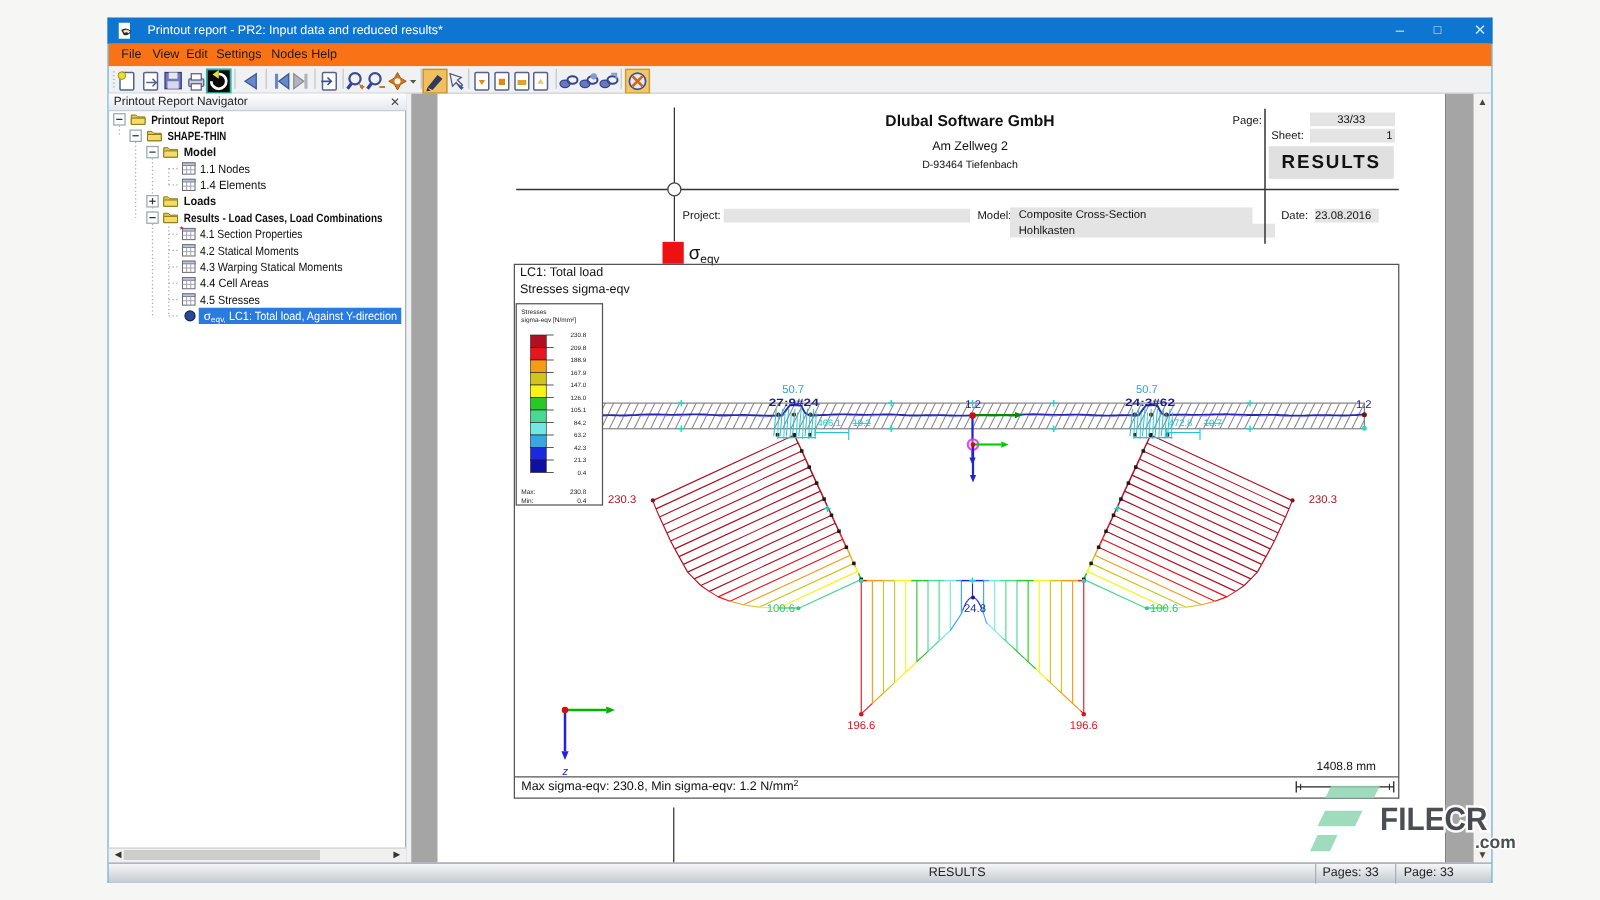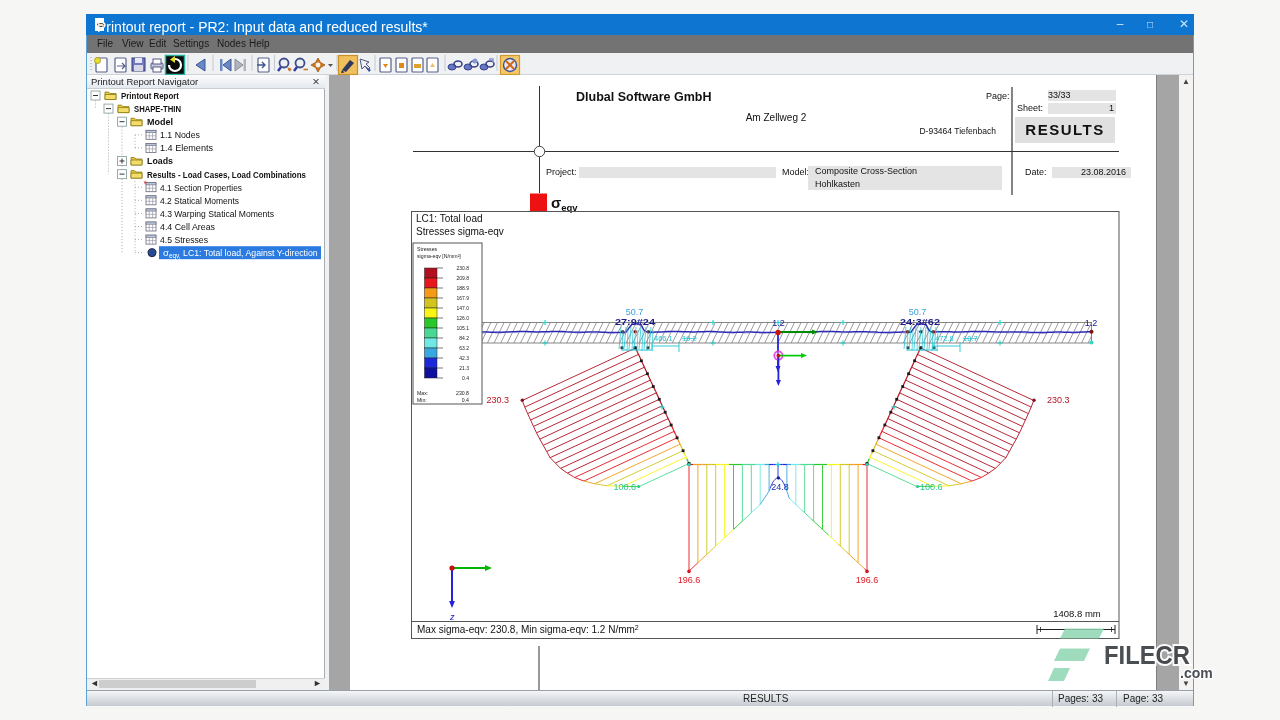--- a/index.html
+++ b/index.html
@@ -1,20 +1,20 @@
 <!DOCTYPE html>
 <html><head><meta charset="utf-8"><style>
 *{margin:0;padding:0;box-sizing:border-box}
 body{width:1280px;height:720px;font-family:"Liberation Sans",sans-serif;background:#f6f6f4;position:relative;overflow:hidden}
 .abs{position:absolute}
 #win{left:86px;top:14px;width:1108px;height:692px;background:#f0f1f3;border:1px solid #5aa2d8;border-top:none}
 #title{left:86px;top:14px;width:1108px;height:21px;background:#0e76d1;color:#fff;font-size:11px}
-#title .t{position:absolute;left:11px;top:5px;font-size:14px}
+#title .t{position:absolute;left:32px;top:5px;font-size:10px}
 .wbtn{position:absolute;top:0;width:30px;height:21px;color:#cfe6fa;font-size:12px;text-align:center;line-height:21px}
-#menu{left:87px;top:35px;width:1106px;height:18px;background:#737373;font-size:10px;color:#1a1a1a}
+#menu{left:87px;top:35px;width:1106px;height:18px;background:#f97316;font-size:10px;color:#1a1a1a}
 #menu span{position:absolute;top:3px}
 #tool{left:87px;top:53px;width:1106px;height:22px;background:#f0f1f3;border-bottom:1px solid #cfd2d6}
 #nav{left:87px;top:75px;width:238px;height:615px;background:#fff;border-right:1px solid #a8adb4}
 #navhead{left:87px;top:75px;width:238px;height:14px;background:linear-gradient(#fdfdfd,#e4e9f0);border-bottom:1px solid #c8cdd4;font-size:9.5px;color:#222}
 #navscroll{left:87px;top:678px;width:238px;height:12px;background:#f0f0f0;border-top:1px solid #d0d0d0}
 #navthumb{left:99px;top:680px;width:157px;height:8px;background:#cdcdcd}
 #content{left:329px;top:75px;width:850px;height:615px;background:#a5a5a5}
 #pagewhite{left:350px;top:75px;width:807px;height:615px;background:#fff;border-right:1px solid #7e7e7e}
 #vscroll{left:1179px;top:75px;width:14px;height:615px;background:#f4f3f1}
 #status{left:87px;top:690px;width:1106px;height:16px;background:linear-gradient(#f4f6f8,#c6cbd1);border-top:1px solid #9aa0a8;font-size:10px;color:#222}
@@ -278,36 +278,36 @@
   </div>
 <div id="navthumb" class="abs"></div>
 
 <div id="content" class="abs"></div>
 <div id="pagewhite" class="abs"></div>
 <div id="vscroll" class="abs">
  <div style="position:absolute;top:2px;left:3px;font-size:8px;color:#444">▲</div>
  <div style="position:absolute;bottom:2px;left:3px;font-size:8px;color:#444">▼</div>
 </div>
 
-<div class="abs" style="left:576px;top:90px;width:400px;font-size:12.5px;font-weight:bold;color:#111">Dlubal Software GmbH</div>
+<div class="abs" style="left:576px;top:90px;width:400px;text-align:center;font-size:12.5px;font-weight:bold;color:#111">Dlubal Software GmbH</div>
 <div class="abs" style="left:576px;top:112px;width:400px;text-align:center;font-size:10px;color:#111">Am Zellweg 2</div>
-<div class="abs" style="left:596px;top:126px;width:400px;text-align:right;font-size:8.5px;color:#111">D-93464 Tiefenbach</div>
+<div class="abs" style="left:576px;top:126px;width:400px;text-align:center;font-size:8.5px;color:#111">D-93464 Tiefenbach</div>
 <div class="lbl" style="left:986px;top:90.5px">Page:</div>
-<div class="fld" style="left:1048px;top:89.5px;width:68px;height:11px;text-align:left;padding-right:2px">33/33</div>
+<div class="fld" style="left:1048px;top:89.5px;width:68px;height:11px;text-align:center;padding-right:2px">33/33</div>
 <div class="lbl" style="left:1017px;top:103px">Sheet:</div>
 <div class="fld" style="left:1048px;top:102.5px;width:68px;height:11px;text-align:right;padding-right:2px">1</div>
 <div class="abs" style="left:1015px;top:117px;width:100px;height:26px;background:#e0e0e0;text-align:center;font-size:15px;font-weight:bold;letter-spacing:1.5px;line-height:26px;color:#111">RESULTS</div>
 <div class="lbl" style="left:546px;top:167px">Project:</div>
 <div class="fld" style="left:579px;top:166.5px;width:197px;height:11px"></div>
 <div class="lbl" style="left:782px;top:167px">Model:</div>
 <div class="fld" style="left:808px;top:166px;width:194px;height:15px;padding-left:7px">Composite Cross-Section</div>
-<div class="fld" style="left:808px;top:179px;width:194px;height:11px;padding-left:7px">Hohlkasten</div>
+<div class="fld" style="left:808px;top:179px;width:212px;height:11px;padding-left:7px">Hohlkasten</div>
 <div class="lbl" style="left:1025px;top:167px">Date:</div>
-<div class="fld" style="left:1052px;top:166.5px;width:79px;height:11px;text-align:right;padding-right:5px">23.08.2016</div>
-<div class="abs" style="left:551px;top:194px;font-size:15px;font-weight:bold;color:#111">σ<span style="font-size:9.5px;vertical-align:-3px">eqv</span></div>
+<div class="fld" style="left:1052px;top:166.5px;width:51px;height:11px;padding-right:5px">23.08.2016</div>
+<div class="abs" style="left:551px;top:194px;font-size:15px;font-weight:normal;color:#111">σ<span style="font-size:9.5px;vertical-align:-3px">eqv</span></div>
 <div class="abs" style="left:416px;top:213px;font-size:10px;color:#111">LC1: Total load</div>
 <div class="abs" style="left:416px;top:226px;font-size:10px;color:#111">Stresses sigma-eqv</div>
 <div class="abs" style="left:417px;top:624px;font-size:10px;color:#111">Max sigma-eqv: 230.8, Min sigma-eqv: 1.2 N/mm<span style="font-size:7px;vertical-align:3px">2</span></div>
 <div class="abs" style="left:1027px;top:608px;width:100px;text-align:center;font-size:9.5px;color:#111">1408.8 mm</div>
 
 <svg class="abs" style="left:0;top:0" width="1280" height="720" viewBox="0 0 1280 720">
     <line x1="539.5" y1="86" x2="539.5" y2="193" stroke="#333" stroke-width="1"></line>
     <line x1="413" y1="151.5" x2="1119" y2="151.5" stroke="#333" stroke-width="1.2"></line>
     <circle cx="539.5" cy="151.5" r="5.2" fill="white" stroke="#444" stroke-width="1"></circle>
     <line x1="1012" y1="87" x2="1012" y2="195" stroke="#333" stroke-width="1.2"></line>

